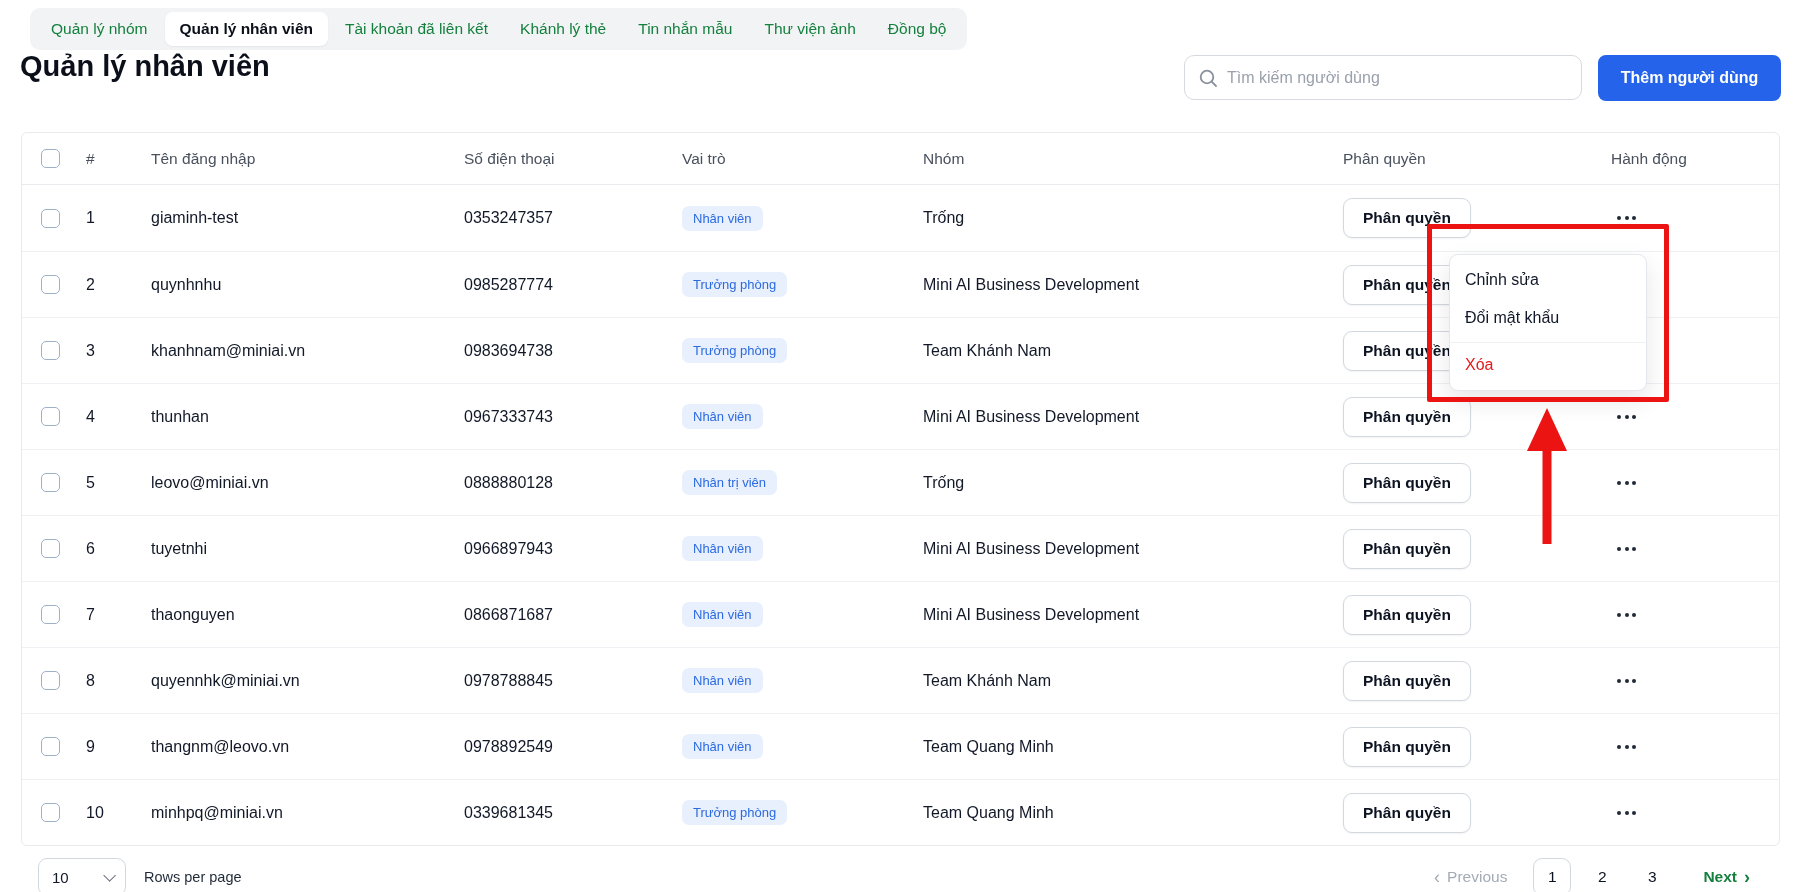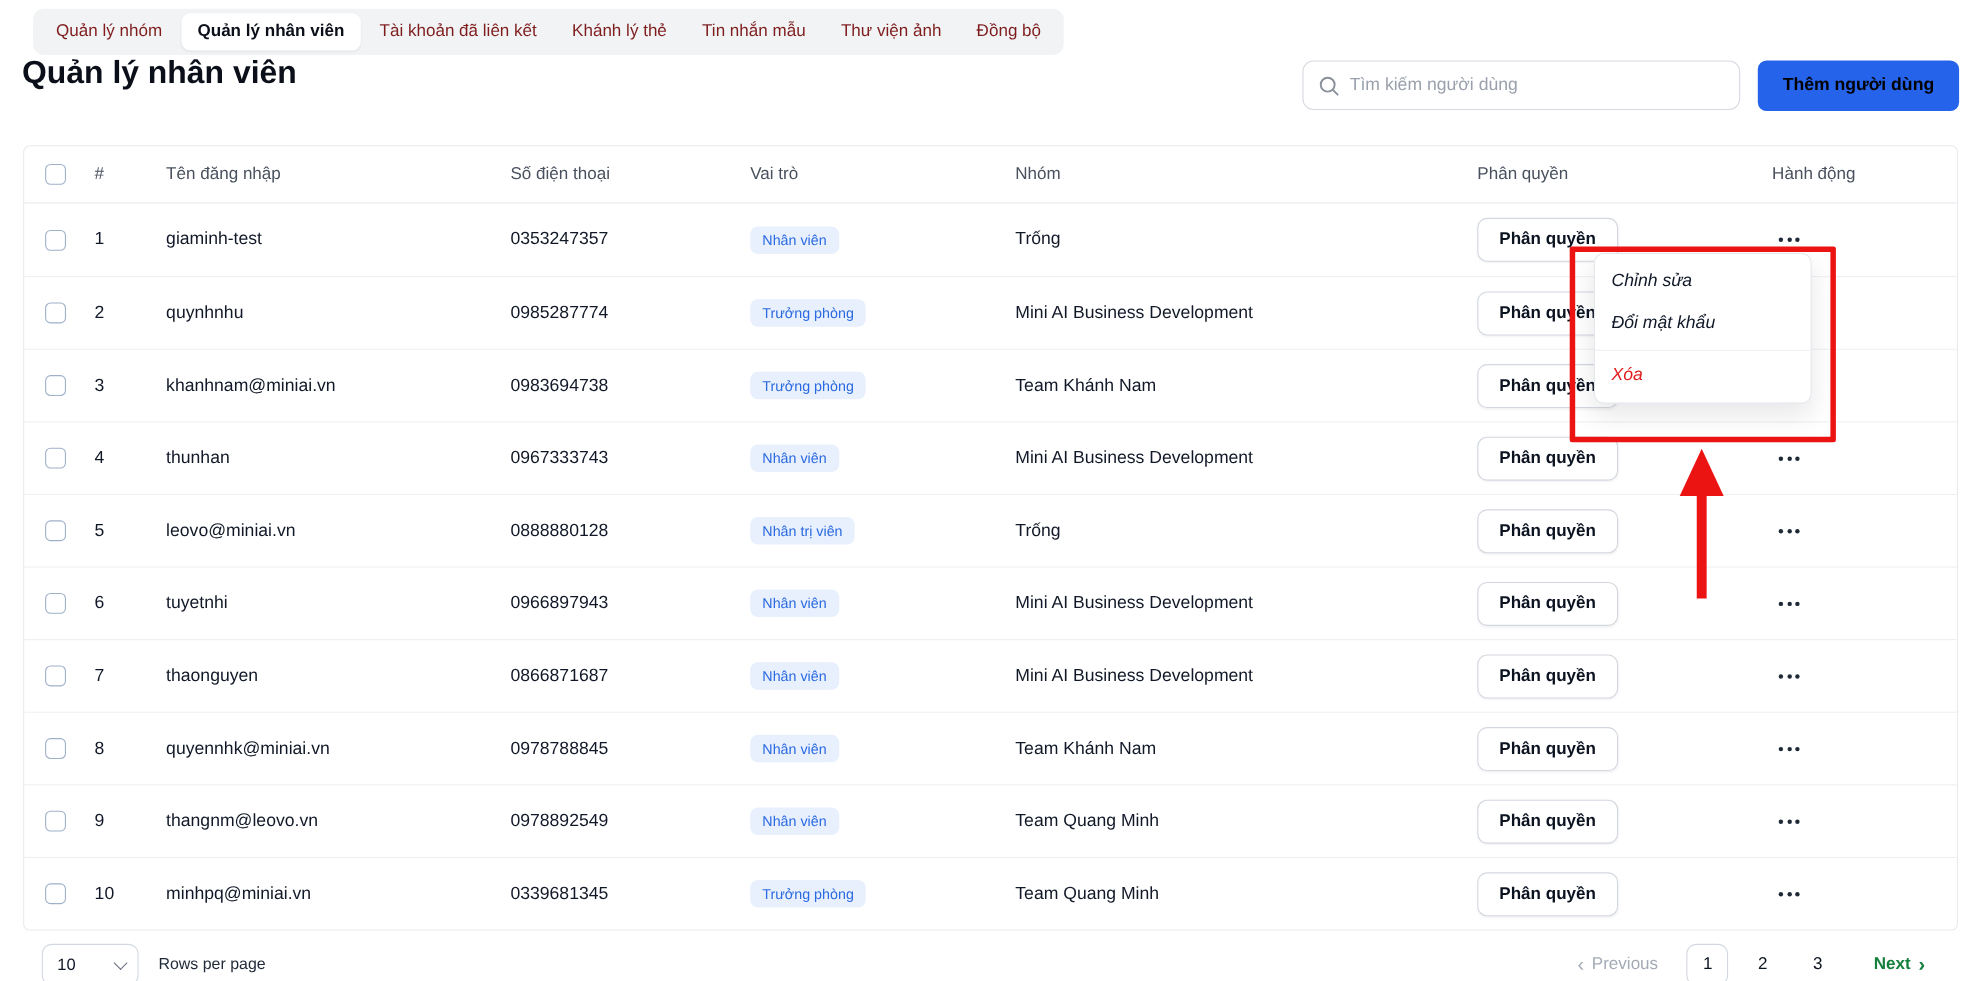--- a/index.html
+++ b/index.html
@@ -11,39 +11,39 @@
   }
 
   
   .tabbar {
     position:absolute; left:30px; top:8px;
     display:inline-flex; align-items:center; gap:2px;
     background:#f1f3f5; border-radius:10px; padding:4px 6px;
   }
   .tab {
     border:none; background:transparent; cursor:pointer;
-    font-family:inherit; font-size:15.5px; color:#7f1d1d;
+    font-family:inherit; font-size:15.5px; color:#15803d;
     padding:8px 15px; border-radius:8px; white-space:nowrap;
   }
   .tab.active { background:#ffffff; color:#0b0f19; font-weight:700; box-shadow:0 1px 2px rgba(16,24,40,.06); }
 
   
   .page-title { position:absolute; left:20px; top:50px; font-size:29px; font-weight:700; color:#0b0f19; }
   .search-box {
     position:absolute; left:1184px; top:55px; width:398px; height:45px;
     border:1px solid #d6dae0; border-radius:10px; background:#fff;
     display:flex; align-items:center; gap:9px; padding:0 13px;
   }
   .search-box input {
     border:none; outline:none; flex:1; font-family:inherit; font-size:16px; color:#a21caf; background:transparent;
   }
   .search-box input::placeholder { color:#9aa1ac; }
   .add-btn {
     position:absolute; left:1598px; top:55px; width:183px; height:46px;
-    background:#2563eb; color:#000000; border:none; border-radius:8px;
+    background:#2563eb; color:#ffffff; border:none; border-radius:8px;
     font-family:inherit; font-size:16px; font-weight:700; cursor:pointer;
   }
 
   
   .table {
     position:absolute; left:21px; top:132px; width:1759px;
     background:#fff; border:1px solid #e8eaee; border-radius:6px;
   }
   .thead { display:flex; align-items:center; height:52px; border-bottom:1px solid #e8eaee; }
   .th { color:#49515e; font-size:15.5px; font-weight:500; }
@@ -93,23 +93,23 @@
     min-width:38px; height:38px; border:none; background:none; cursor:pointer;
     font-family:inherit; font-size:15.5px; color:#0b1220; margin:0 6px;
     display:flex; align-items:center; justify-content:center;
   }
   .page-btn.active { border:1px solid #d3d8df; border-radius:9px; }
   .next { display:flex; align-items:flex-end; gap:7px; color:#15803d; font-weight:600; font-size:15.5px; cursor:pointer; margin-left:26px; }
   .chev-glyph { font-size:18px; line-height:1; }
 
   
   .menu {
-    position:absolute; left:1449px; top:230px; width:198px; z-index:20;
+    position:absolute; left:1449px; top:254px; width:198px; z-index:20;
     background:#fff; border:1px solid #e4e7ec; border-radius:9px;
-    box-shadow:0 10px 24px rgba(16,24,40,.10); padding:6px 0;font-style:italic;
+    box-shadow:0 10px 24px rgba(16,24,40,.10); padding:6px 0;
   }
   .menu-item { padding:10px 15px; font-size:16px; color:#101828; cursor:pointer; }
   .menu-item.danger { color:#e31b1b; border-top:1px solid #eef0f3; margin-top:5px; padding-top:13px; }
 
   
   .ann-rect {
     position:absolute; left:1427px; top:224px; width:242px; height:178px;
     border:5px solid #ec1313; border-radius:2px; z-index:30; pointer-events:none;
   }
   .ann-arrow { position:absolute; left:1512px; top:404px; width:70px; height:145px; z-index:30; pointer-events:none; }

